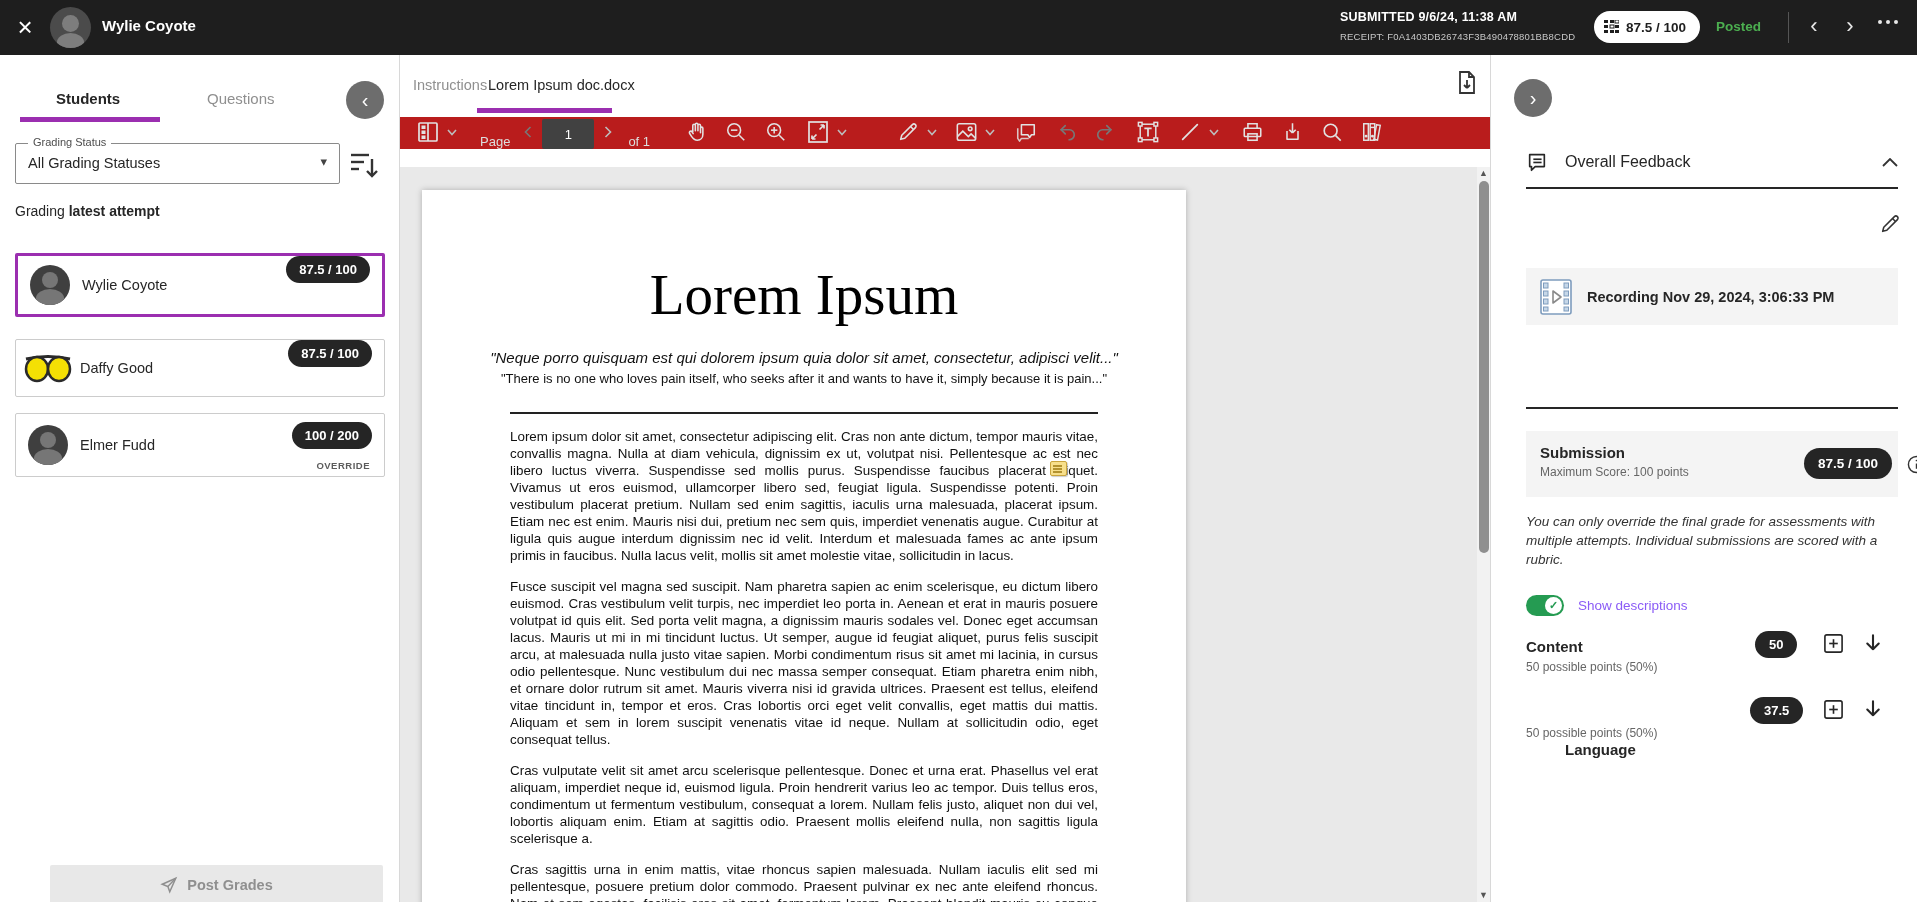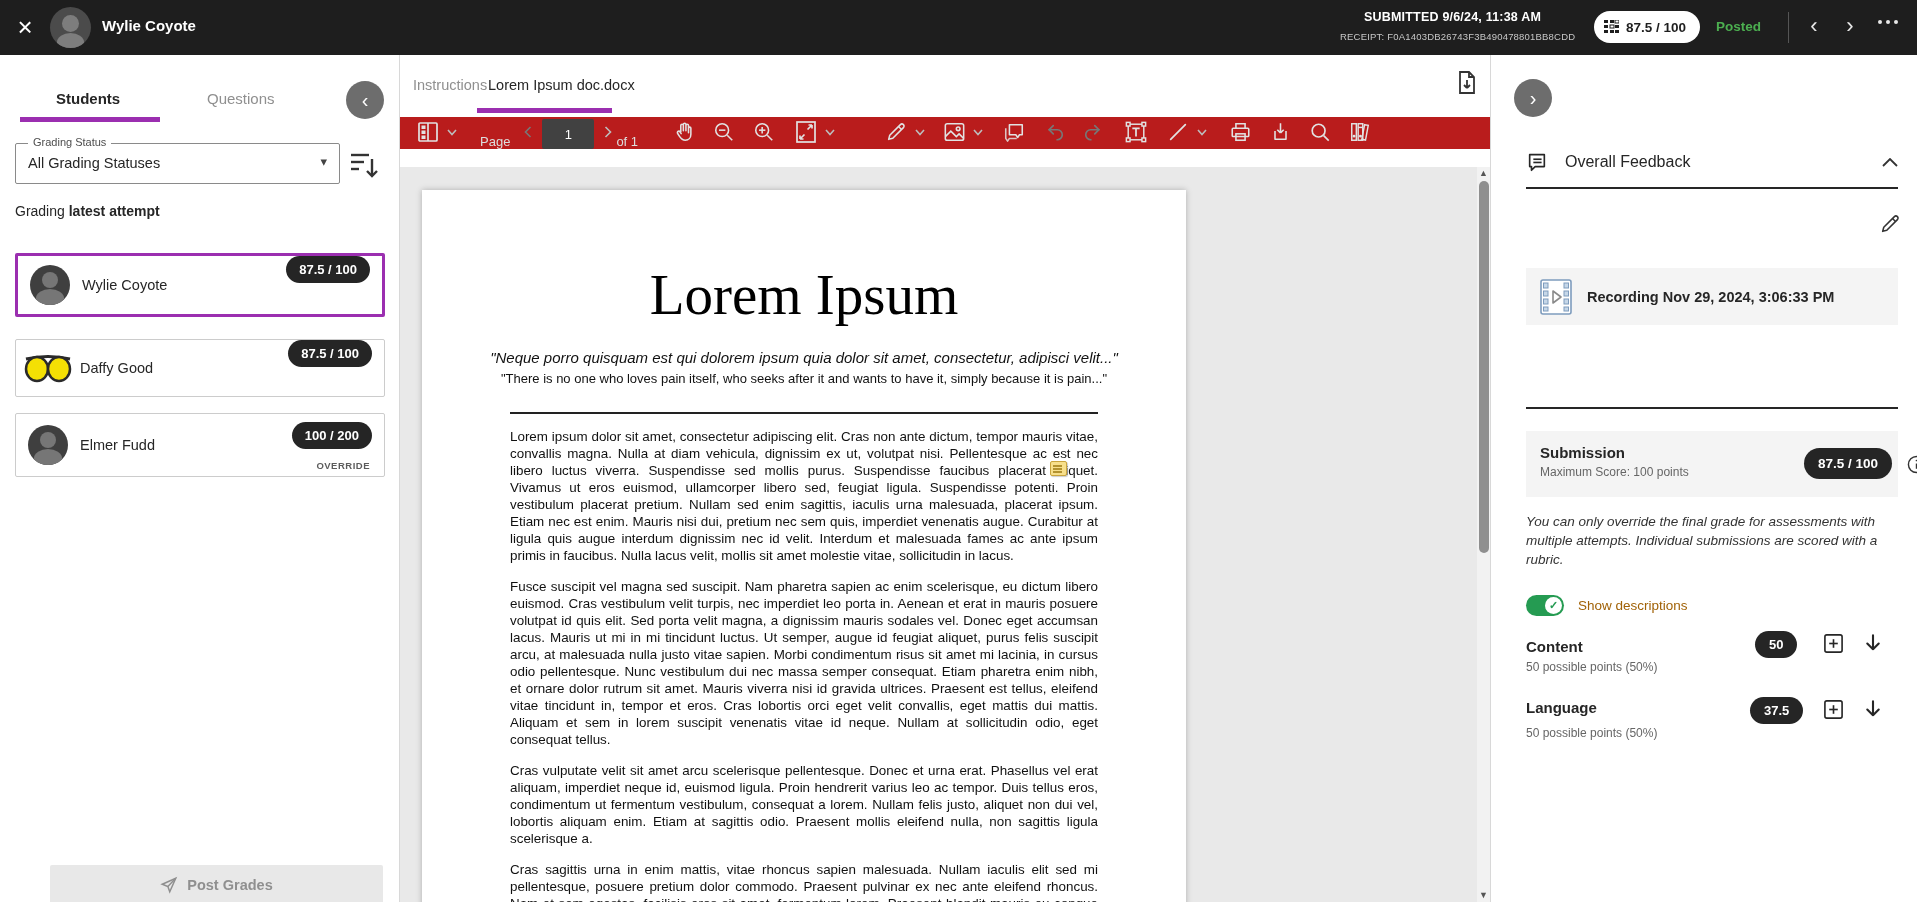--- a/index.html
+++ b/index.html
@@ -9,21 +9,21 @@
 
   
   #topbar { position:absolute; left:0; top:0; width:1917px; height:55px; background:#1e1e1e; color:#fff; z-index:30; }
   .tb-close { position:absolute; left:10px; top:13px; width:30px; height:30px; font-size:26px; line-height:28px;
               text-align:center; color:#fff; cursor:pointer; }
   .tb-avatar { position:absolute; left:50px; top:7px; width:41px; height:41px; border-radius:50%;
                background:#4b4b4b; overflow:hidden; }
   .tb-avatar .head { position:absolute; left:12px; top:8px; width:17px; height:17px; border-radius:50%; background:#7d7d7d; }
   .tb-avatar .body { position:absolute; left:7px; top:26px; width:27px; height:18px; border-radius:50% 50% 0 0; background:#7d7d7d; }
   .tb-name { position:absolute; left:102px; top:17px; font-size:15px; font-weight:bold; }
-  .tb-subm { position:absolute; left:1340px; top:10px; font-size:12.5px; font-weight:bold; letter-spacing:.2px;margin-left:24px; }
+  .tb-subm { position:absolute; left:1340px; top:10px; font-size:12.5px; font-weight:bold; letter-spacing:.2px; }
   .tb-receipt { position:absolute; left:1340px; top:31px; font-size:9.5px; color:#c7c7c7; letter-spacing:.2px; }
   .tb-scorepill { position:absolute; left:1594px; top:11px; height:32px; background:#fff; color:#1e1e1e;
                   border-radius:16px; display:flex; align-items:center; padding:0 14px 0 10px; gap:7px;
                   font-size:13.5px; font-weight:bold; }
   .tb-posted { position:absolute; left:1716px; top:19px; font-size:13.5px; font-weight:bold; color:#4caf50; }
   .tb-divider { position:absolute; left:1788px; top:12px; width:1px; height:31px; background:#555; }
   .tb-nav { position:absolute; top:13px; width:28px; height:28px; color:#e8e8e8; font-size:22px; line-height:26px;
             text-align:center; cursor:pointer; }
   .tb-kebab { position:absolute; left:1878px; top:20px; display:flex; gap:4px; cursor:pointer; }
   .tb-kebab i { width:4px; height:4px; border-radius:50%; background:#e8e8e8; }
@@ -126,21 +126,21 @@
   .rp-subcard .t2 { position:absolute; left:14px; top:34px; font-size:12px; color:#666; }
   .rp-subcard .pill { position:absolute; left:278px; top:17px; background:#252525; color:#fff; font-weight:bold;
                       font-size:13.5px; border-radius:16px; padding:8px 14px; }
   .rp-info { position:absolute; left:381px; top:24px; width:19px; height:19px; color:#333; cursor:pointer; }
   .rp-note { position:absolute; left:35px; top:457px; width:372px; font-size:13.5px; font-style:italic;
              color:#333; line-height:19px; }
   .rp-toggle-row { position:absolute; left:35px; top:540px; display:flex; align-items:center; gap:14px; }
   .toggle { width:38px; height:21px; background:#259b52; border-radius:11px; position:relative; cursor:pointer; }
   .toggle .knob { position:absolute; right:2px; top:2px; width:17px; height:17px; border-radius:50%; background:#fff;
                   color:#259b52; font-size:11px; line-height:17px; text-align:center; font-weight:bold; }
-  .rp-toggle-row .lbl { font-size:13.5px; color:#a16207; }
+  .rp-toggle-row .lbl { font-size:13.5px; color:#8b5cf6; }
   .crit-name { position:absolute; left:35px; font-size:15px; font-weight:bold; color:#262626; }
   .crit-sub { position:absolute; left:35px; font-size:12px; color:#666; }
   .crit-pill { position:absolute; background:#252525; color:#fff; font-weight:bold; font-size:13px;
                border-radius:15px; padding:6px 14px; cursor:pointer; }
   .crit-icon { position:absolute; width:22px; height:22px; color:#262626; cursor:pointer; }
 </style>
 </head>
 <body>
 
 <div id="topbar">
@@ -278,21 +278,21 @@
       <svg width="8" height="12" viewBox="0 0 8 12" stroke="currentColor" stroke-width="1.6" fill="none">
           <polyline points="6.5,1 1.5,6 6.5,11"></polyline>
         </svg>
     </div>
     <input class="page-input" style="margin-left: 6px;" value="1">
     <div class="tlb small" style="margin-left:6px;">
       <svg width="8" height="12" viewBox="0 0 8 12" stroke="currentColor" stroke-width="1.6" fill="none">
           <polyline points="1.5,1 6.5,6 1.5,11"></polyline>
         </svg>
     </div>
-    <div class="tlb-label" style="">of 1</div>
+    <div class="tlb-label" style="margin-left:12px;">of 1</div>
     <div class="tlb" style="margin-left:30px;">
       <svg width="22" height="22" viewBox="0 0 24 24" stroke="currentColor" stroke-width="1.7" fill="none" stroke-linecap="round" stroke-linejoin="round">
         <path d="M8.5 12V5a1.4 1.4 0 0 1 2.8 0v5.5M11.3 10.5V3.8a1.4 1.4 0 0 1 2.8 0v6.7M14.1 10.5V5a1.4 1.4 0 0 1 2.8 0v7M16.9 12.7V8a1.3 1.3 0 0 1 2.6 0v6.5c0 3.8-2.5 6.5-6 6.5-3 0-4.6-1.4-6.4-4.2l-2-3.2c-.6-1-.3-2 .7-2.4.8-.3 1.6.1 2.1 1l1 1.6"></path>
       </svg>
     </div>
     <div class="tlb" style="margin-left:8px;">
       <svg width="22" height="22" viewBox="0 0 24 24" stroke="currentColor" stroke-width="1.7" fill="none">
         <circle cx="10" cy="10" r="7"></circle>
           <line x1="15.5" y1="15.5" x2="21" y2="21"></line>
           <line x1="6.5" y1="10" x2="13.5" y2="10"></line>
@@ -516,21 +516,21 @@
         <line x1="6.5" y1="11" x2="15.5" y2="11"></line>
     </svg>
   </div>
   <div class="crit-icon" style="left:372px; top:578px;">
     <svg width="20" height="21" viewBox="0 0 20 22" stroke="#262626" stroke-width="2.2" fill="none" stroke-linecap="round" stroke-linejoin="round">
       <path d="M10 2.5V17m0 0l-6-6m6 6l6-6"></path>
     </svg>
   </div>
   <div class="crit-sub" style="top:605px;">50 possible points (50%)</div>
 
-  <div class="crit-name" style="top:644px;">Language</div>
+  <div class="crit-name" style="top:686px;margin-left:39px;">Language</div>
   <div class="crit-pill" style="left:259px; top:642px;">37.5</div>
   <div class="crit-icon" style="left:332px; top:644px;">
     <svg width="21" height="21" viewBox="0 0 22 22" stroke="#262626" stroke-width="1.7" fill="none">
       <rect x="2" y="2" width="18" height="18" rx="2"></rect>
         <line x1="11" y1="6.5" x2="11" y2="15.5"></line>
         <line x1="6.5" y1="11" x2="15.5" y2="11"></line>
     </svg>
   </div>
   <div class="crit-icon" style="left:372px; top:644px;">
     <svg width="20" height="21" viewBox="0 0 20 22" stroke="#262626" stroke-width="2.2" fill="none" stroke-linecap="round" stroke-linejoin="round">

